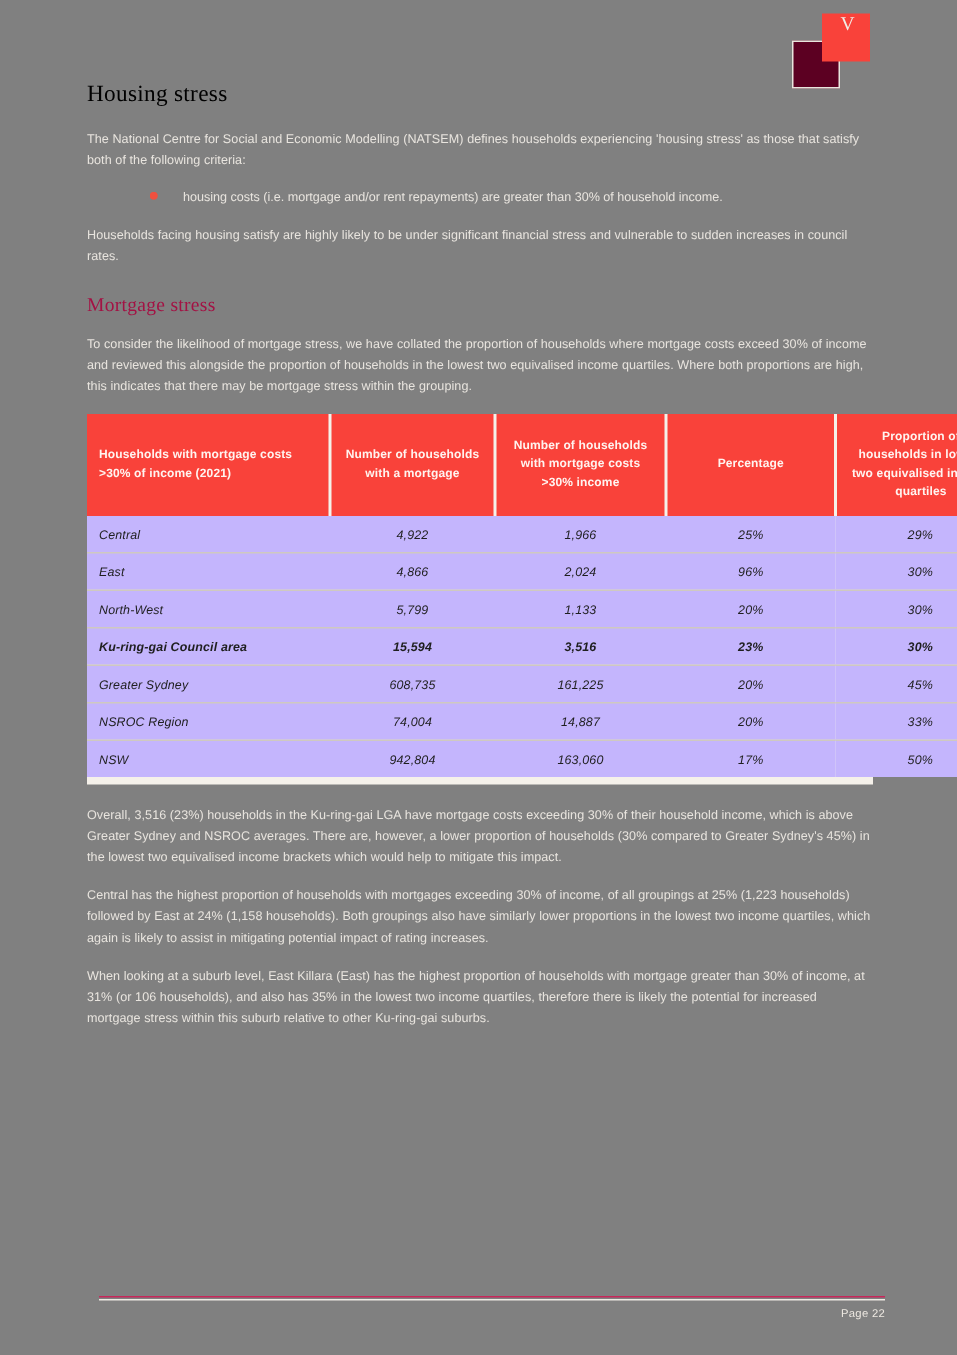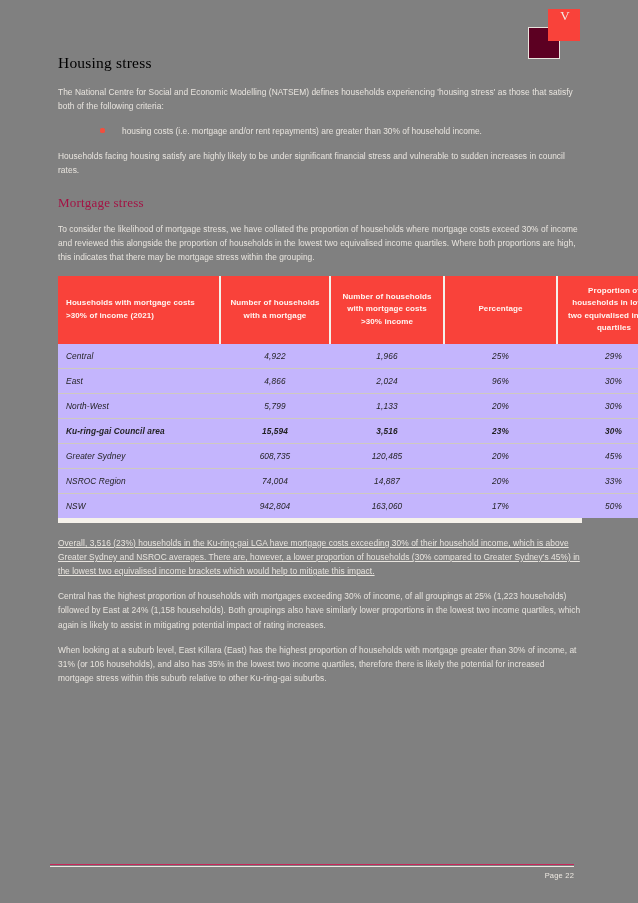--- a/index.html
+++ b/index.html
@@ -164,21 +164,21 @@
   table.data-table tbody td.num { text-align: center; }
   table.data-table tbody tr.highlight td { font-weight: bold; }
   .table-wrap {
     background: #F5F1EA;
     padding-bottom: 5px;
   }
 
   
   .footer {
     position: absolute;
-    left: 50px;
+    left: 66px;
     top: 864px;
     width: 524px;
   }
   .footer-rule {
     width: 524px;
     height: 1px;
     background: #C8265A;
   }
   .footer-rule2 {
     width: 524px;
@@ -264,21 +264,21 @@
           <tr class="highlight">
             <td class="label">Ku-ring-gai Council area</td>
             <td class="num">15,594</td>
             <td class="num">3,516</td>
             <td class="num">23%</td>
             <td class="num">30%</td>
           </tr>
           <tr>
             <td class="label">Greater Sydney</td>
             <td class="num">608,735</td>
-            <td class="num">120,485</td>
+            <td class="num">161,225</td>
             <td class="num">20%</td>
             <td class="num">45%</td>
           </tr>
           <tr>
             <td class="label">NSROC Region</td>
             <td class="num">74,004</td>
             <td class="num">14,887</td>
             <td class="num">20%</td>
             <td class="num">33%</td>
           </tr>
@@ -286,21 +286,21 @@
             <td class="label">NSW</td>
             <td class="num">942,804</td>
             <td class="num">163,060</td>
             <td class="num">17%</td>
             <td class="num">50%</td>
           </tr>
         </tbody>
       </table>
     </div>
 
-    <p class="body-text" style="margin-top:13px;text-decoration:underline;">Overall, 3,516 (23%) households in the Ku-ring-gai LGA have mortgage costs exceeding 30% of their household income, which is above Greater Sydney and NSROC averages. There are, however, a lower proportion of households (30% compared to Greater Sydney's 45%) in the lowest two equivalised income brackets which would help to mitigate this impact.</p>
+    <p class="body-text" style="margin-top:13px;">Overall, 3,516 (23%) households in the Ku-ring-gai LGA have mortgage costs exceeding 30% of their household income, which is above Greater Sydney and NSROC averages. There are, however, a lower proportion of households (30% compared to Greater Sydney's 45%) in the lowest two equivalised income brackets which would help to mitigate this impact.</p>
     <p class="body-text">Central has the highest proportion of households with mortgages exceeding 30% of income, of all groupings at 25% (1,223 households) followed by East at 24% (1,158 households). Both groupings also have similarly lower proportions in the lowest two income quartiles, which again is likely to assist in mitigating potential impact of rating increases.</p>
     <p class="body-text">When looking at a suburb level, East Killara (East) has the highest proportion of households with mortgage greater than 30% of income, at 31% (or 106 households), and also has 35% in the lowest two income quartiles, therefore there is likely the potential for increased mortgage stress within this suburb relative to other Ku-ring-gai suburbs.</p>
 
   </div>
 
   <div class="footer">
     <div class="footer-rule"></div>
     <div class="footer-rule2"></div>
     <div class="footer-page">Page 22</div>
   </div>

